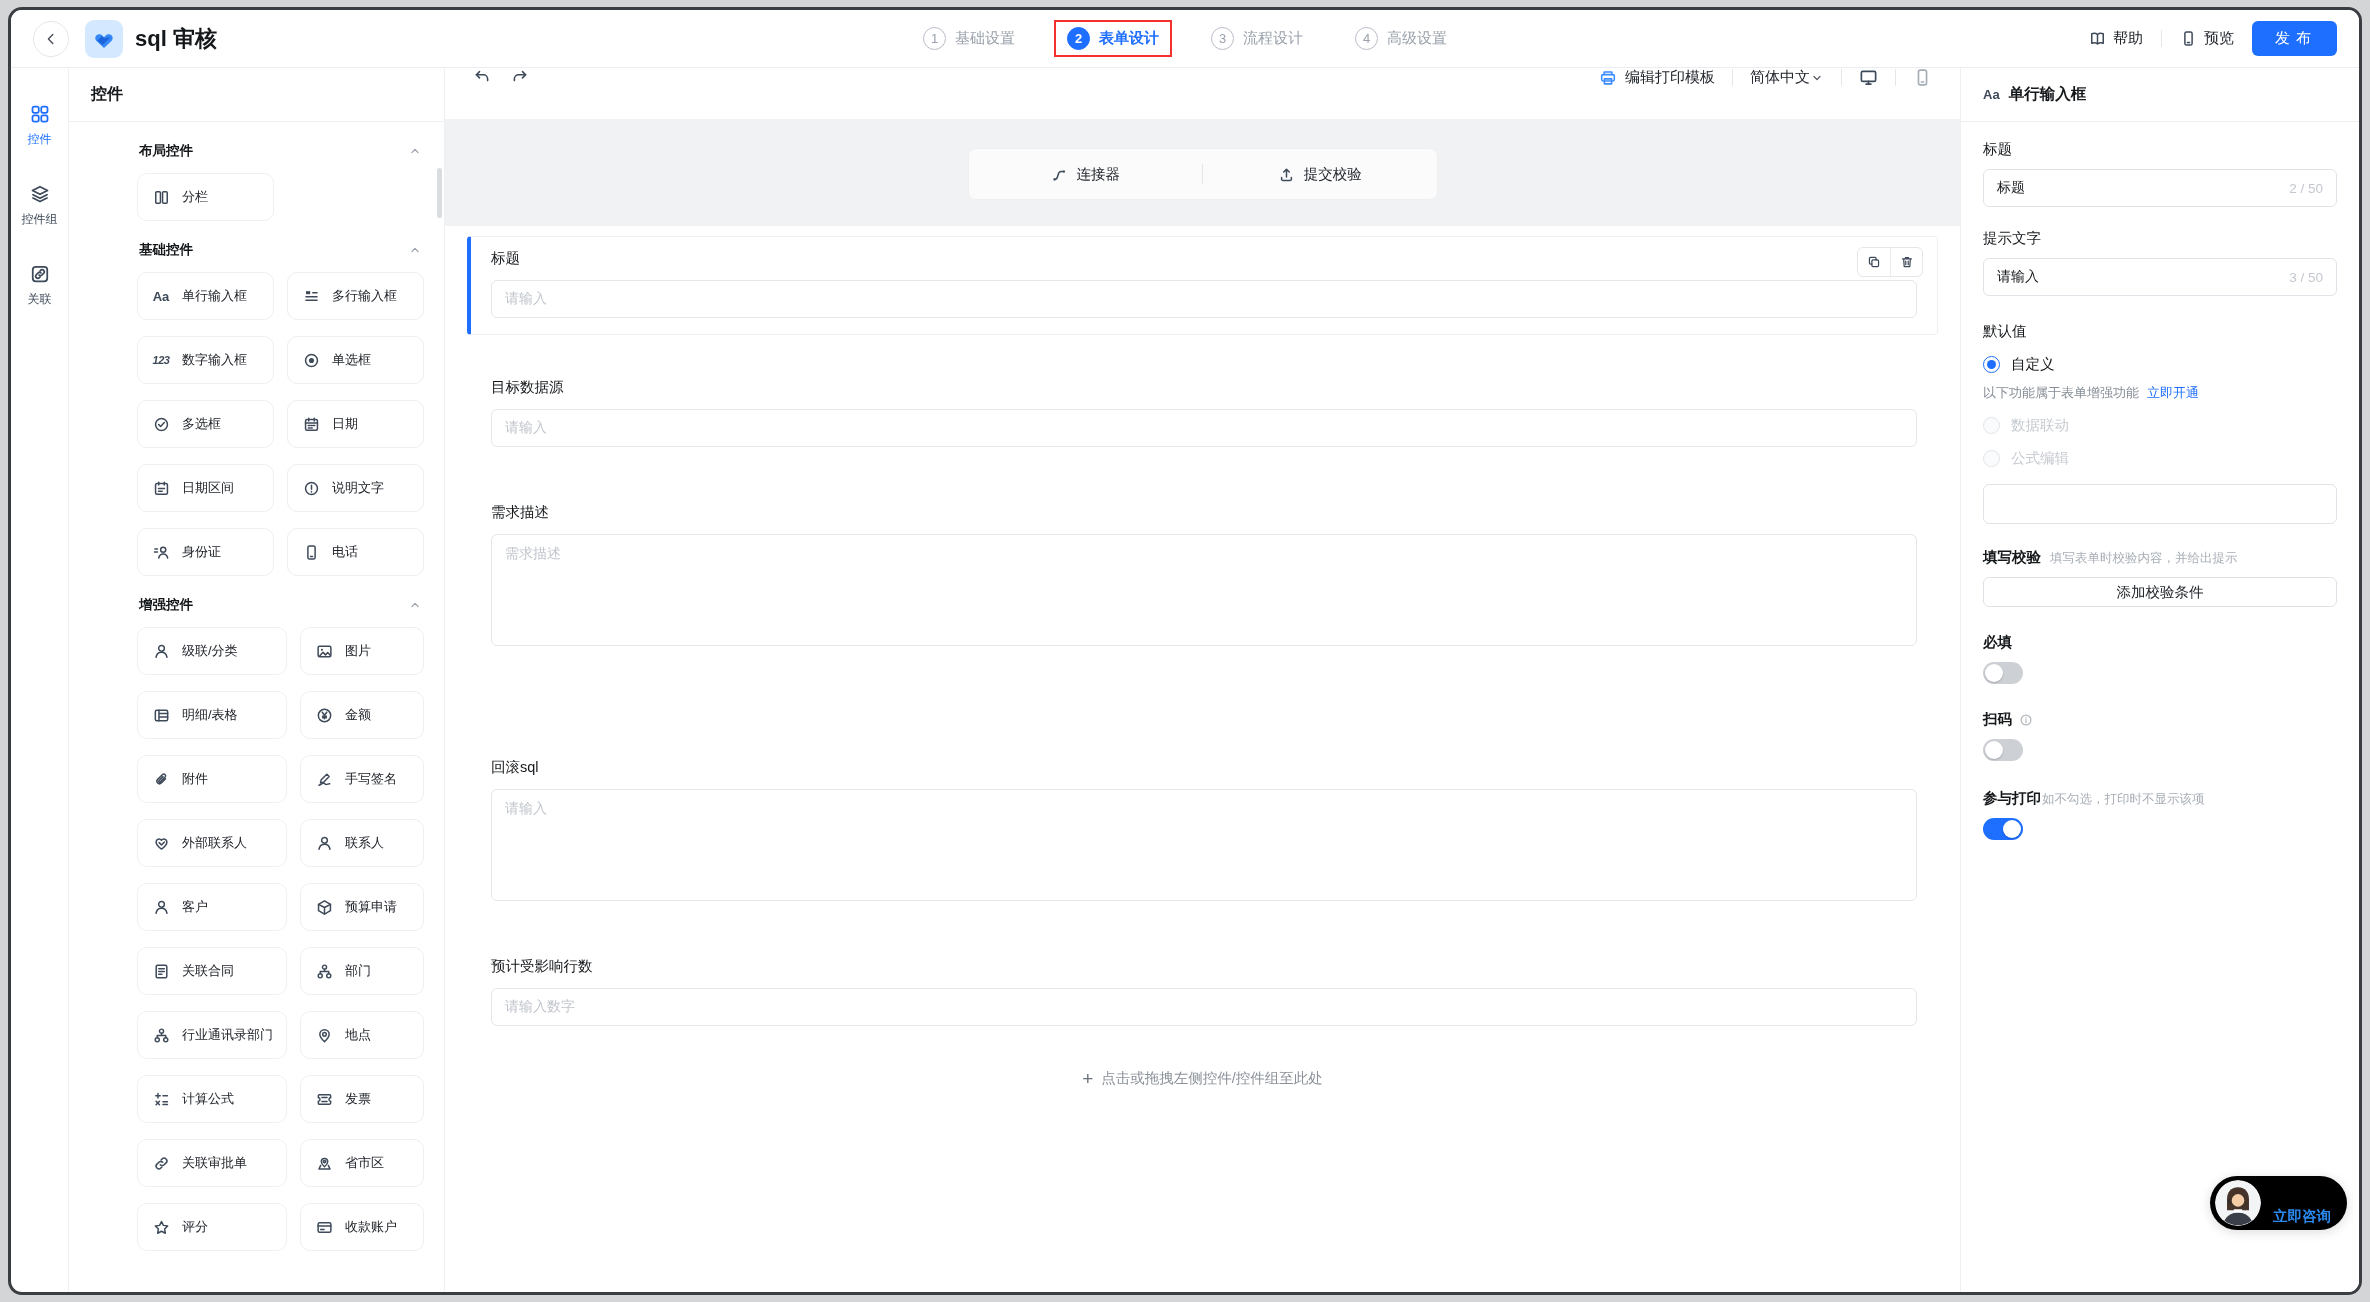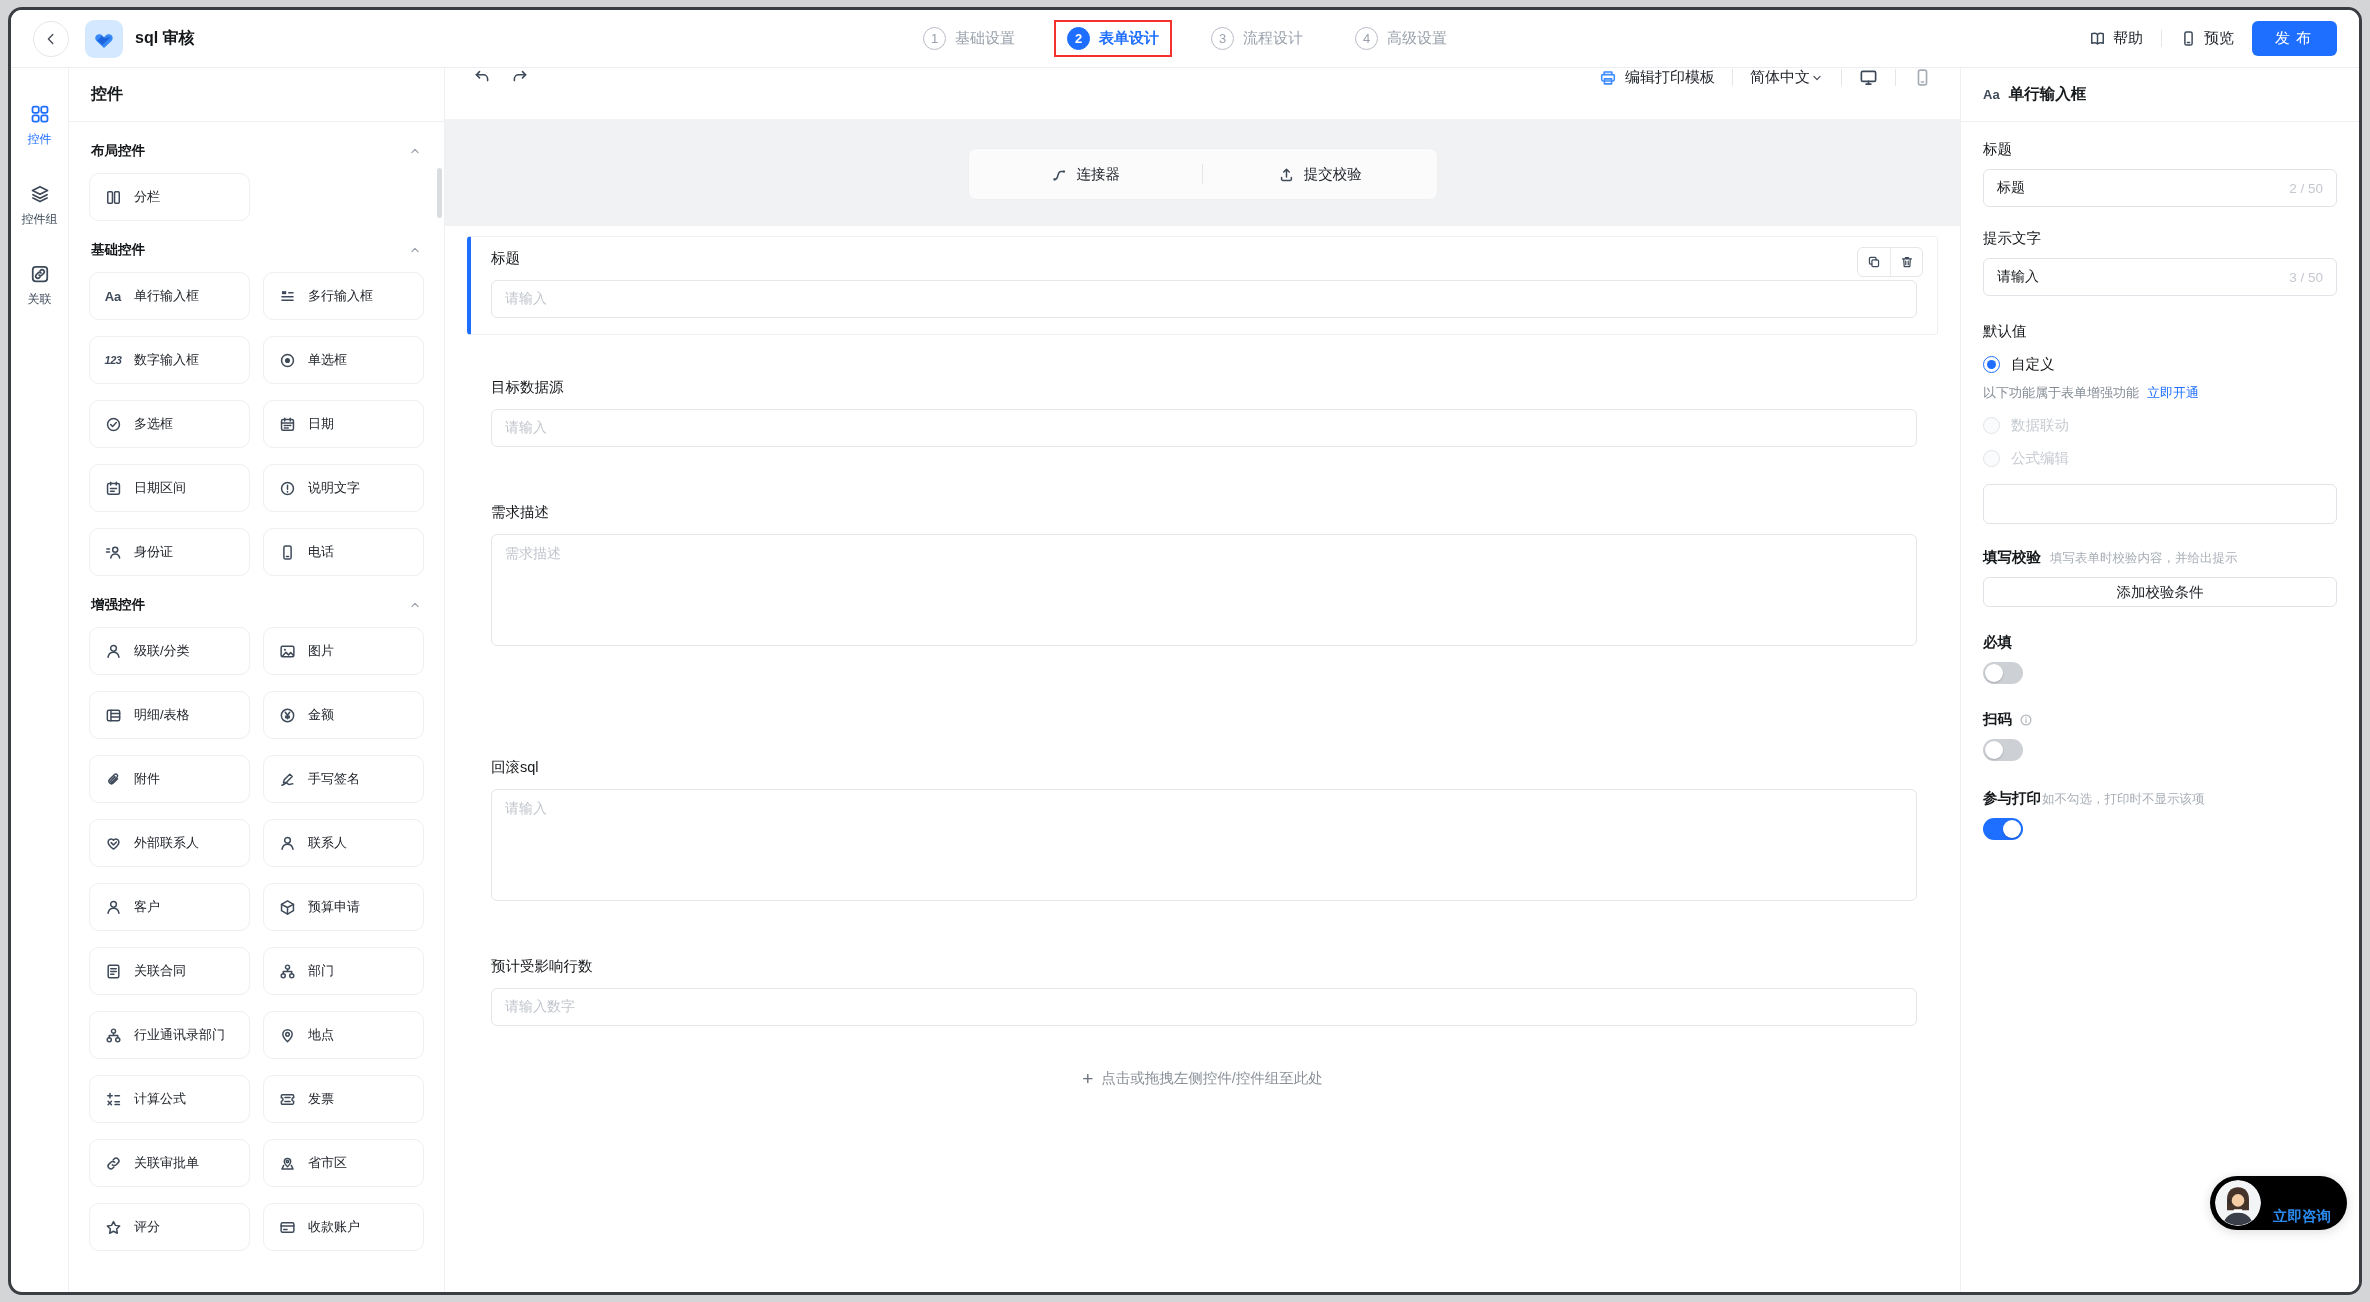--- a/index.html
+++ b/index.html
@@ -5,21 +5,21 @@
   html,body{margin:0;padding:0;background:#cfd0d2;font-family:"Liberation Sans","DejaVu Sans",sans-serif;-webkit-font-smoothing:antialiased;}
   *{box-sizing:border-box;}
   .screen{width:2370px;height:1302px;background:#d4d5d7;padding:7px 8px;}
   .frame{width:100%;height:100%;border:3px solid #3a3d41;border-radius:14px;background:#fff;overflow:hidden;display:flex;flex-direction:column;}
   svg{display:block;fill:none;stroke:currentColor;stroke-width:1.4;stroke-linecap:round;stroke-linejoin:round;}
   
   .topbar{height:58px;flex:0 0 58px;display:flex;align-items:center;padding:0 22px;border-bottom:1px solid #ebedf0;position:relative;background:#fff;}
   .backbtn{width:36px;height:36px;border:1px solid #e3e5e9;border-radius:50%;display:flex;align-items:center;justify-content:center;color:#4a4f57;}
   .backbtn svg{width:16px;height:16px;}
   .applogo{width:38px;height:38px;margin-left:16px;}
-  .apptitle{font-size:16px;font-weight:700;color:#15181b;margin-left:12px;}
+  .apptitle{font-size:22px;font-weight:700;color:#15181b;margin-left:12px;}
   .steps{position:absolute;left:50%;top:0;height:100%;transform:translateX(-50%);display:flex;align-items:center;gap:26px;}
   .step{display:flex;align-items:center;gap:9px;border:2px solid transparent;padding:5px 11px;cursor:pointer;}
   .step.hl{border-color:#f5312d;}
   .snum{width:23px;height:23px;border-radius:50%;border:1px solid #b8bdc5;color:#9aa1ab;font-size:13px;display:flex;align-items:center;justify-content:center;}
   .slabel{font-size:15px;color:#9aa1ab;}
   .step.active .snum{background:#1e6fff;border-color:#1e6fff;color:#fff;font-weight:700;}
   .step.active .slabel{color:#1e6fff;font-weight:700;}
   .topr{margin-left:auto;display:flex;align-items:center;gap:18px;}
   .topaction{display:flex;align-items:center;gap:7px;font-size:15px;color:#22262c;cursor:pointer;}
   .topaction svg{width:17px;height:17px;color:#3e4a59;}
@@ -30,21 +30,21 @@
   
   .rail{width:58px;flex:0 0 58px;border-right:1px solid #eef0f2;display:flex;flex-direction:column;align-items:center;padding-top:36px;gap:36px;}
   .rtab{display:flex;flex-direction:column;align-items:center;gap:7px;font-size:12px;color:#3e4a59;cursor:pointer;}
   .rtab svg{width:20px;height:20px;}
   .rtab.active{color:#1e6fff;}
   
   .palette{width:376px;flex:0 0 376px;border-right:1px solid #eef0f2;display:flex;flex-direction:column;min-height:0;}
   .phead{flex:0 0 54px;display:flex;align-items:center;padding:0 22px;font-size:16px;font-weight:700;color:#15181b;border-bottom:1px solid #eef0f2;}
   .plist{flex:1;overflow:hidden;padding:16px 20px 0;position:relative;}
   .pscroll{position:absolute;right:2px;top:46px;width:5px;height:50px;border-radius:3px;background:#dadde0;}
-  .psec{margin-bottom:20px;}
+  .psec{margin-bottom:20px;margin-left:48px;}
   .psec-title{display:flex;justify-content:space-between;align-items:center;font-size:13.5px;font-weight:700;color:#15181b;margin:4px 2px 13px;}
   .psec-title svg{width:14px;height:14px;color:#9aa1ab;}
   .pgrid{display:grid;grid-template-columns:1fr 1fr;gap:16px 13px;}
   .pitem{height:48px;border:1px solid #edeff2;border-radius:10px;background:#fff;display:flex;align-items:center;gap:11px;padding:0 13px;font-size:13px;color:#20242a;cursor:grab;white-space:nowrap;}
   .picon{width:20px;flex:0 0 20px;display:flex;justify-content:center;color:#3e4a59;}
   .picon svg{width:17px;height:17px;}
   .tA{font-size:13px;font-weight:700;color:#3e4a59;font-style:normal;}
   .tN{font-size:11px;font-weight:700;color:#3e4a59;font-style:italic;letter-spacing:-0.5px;}
   
   .canvas{flex:1;min-width:0;display:flex;flex-direction:column;background:#f1f2f4;}

